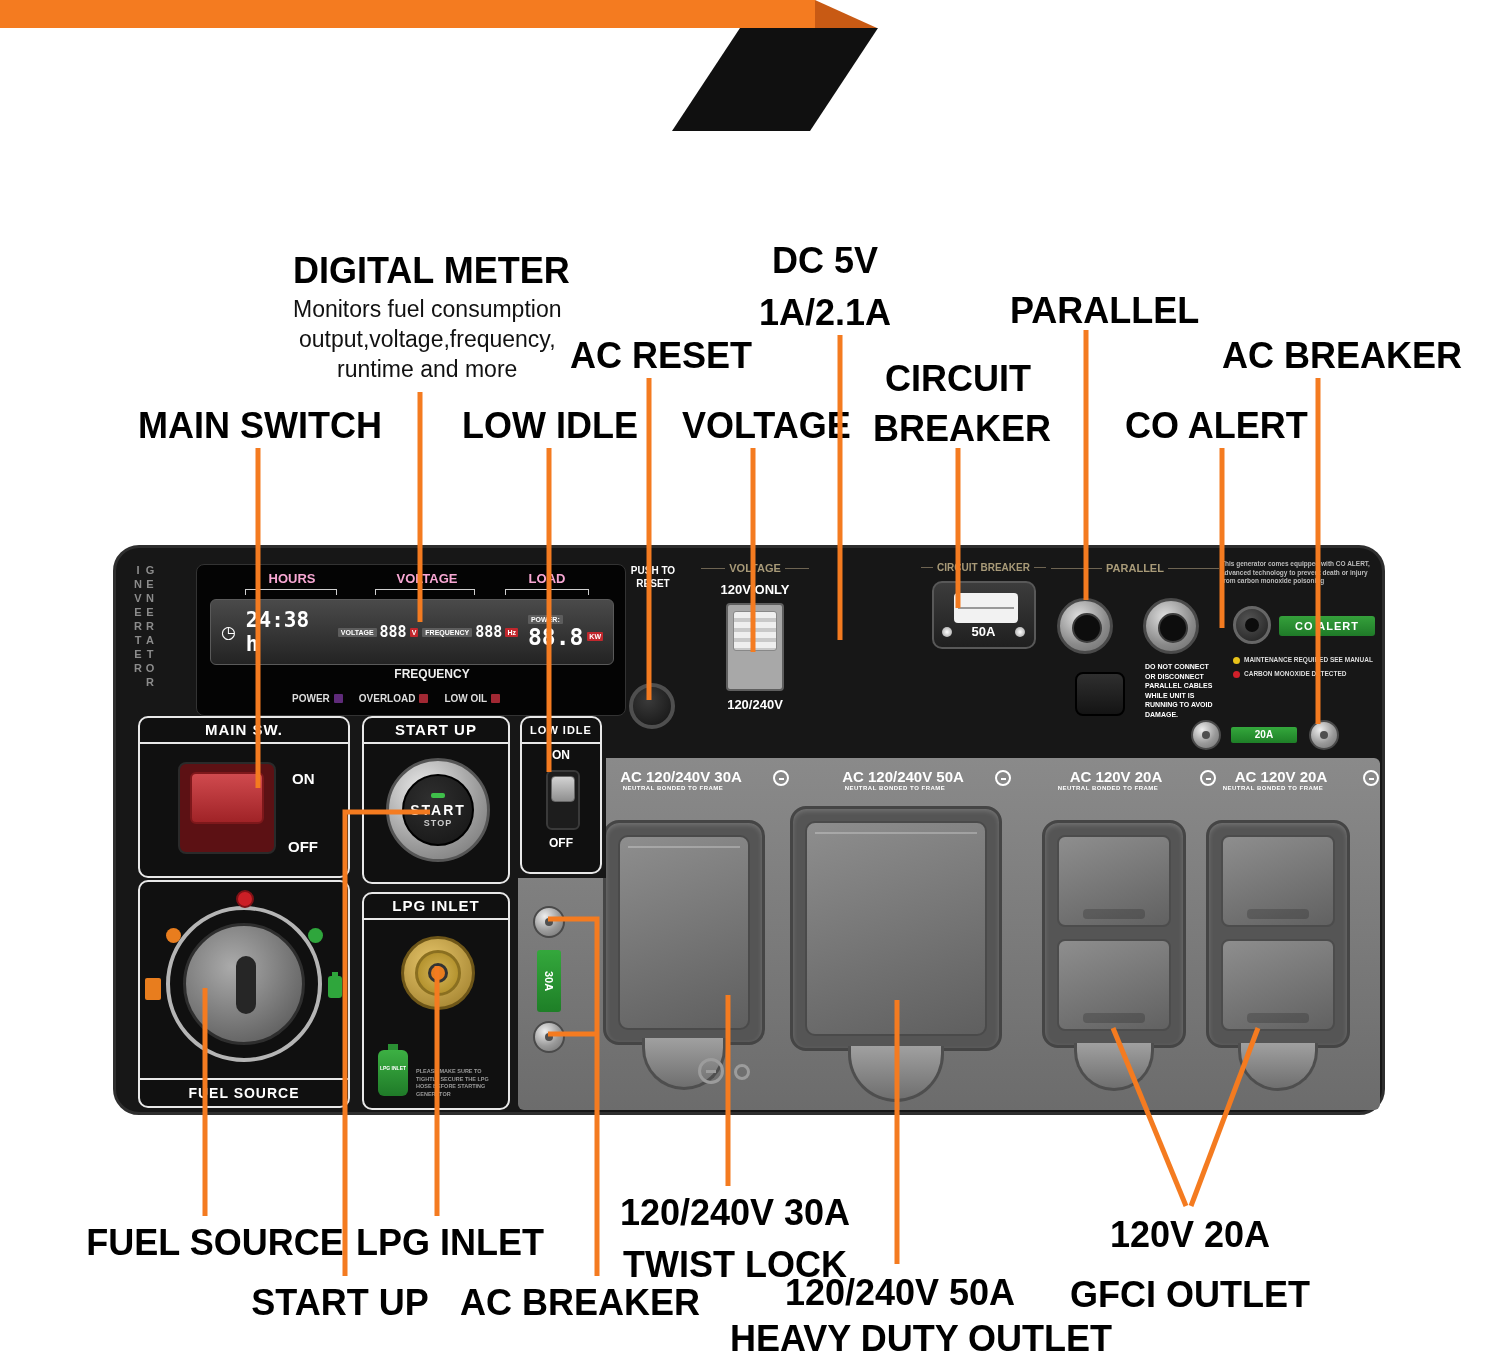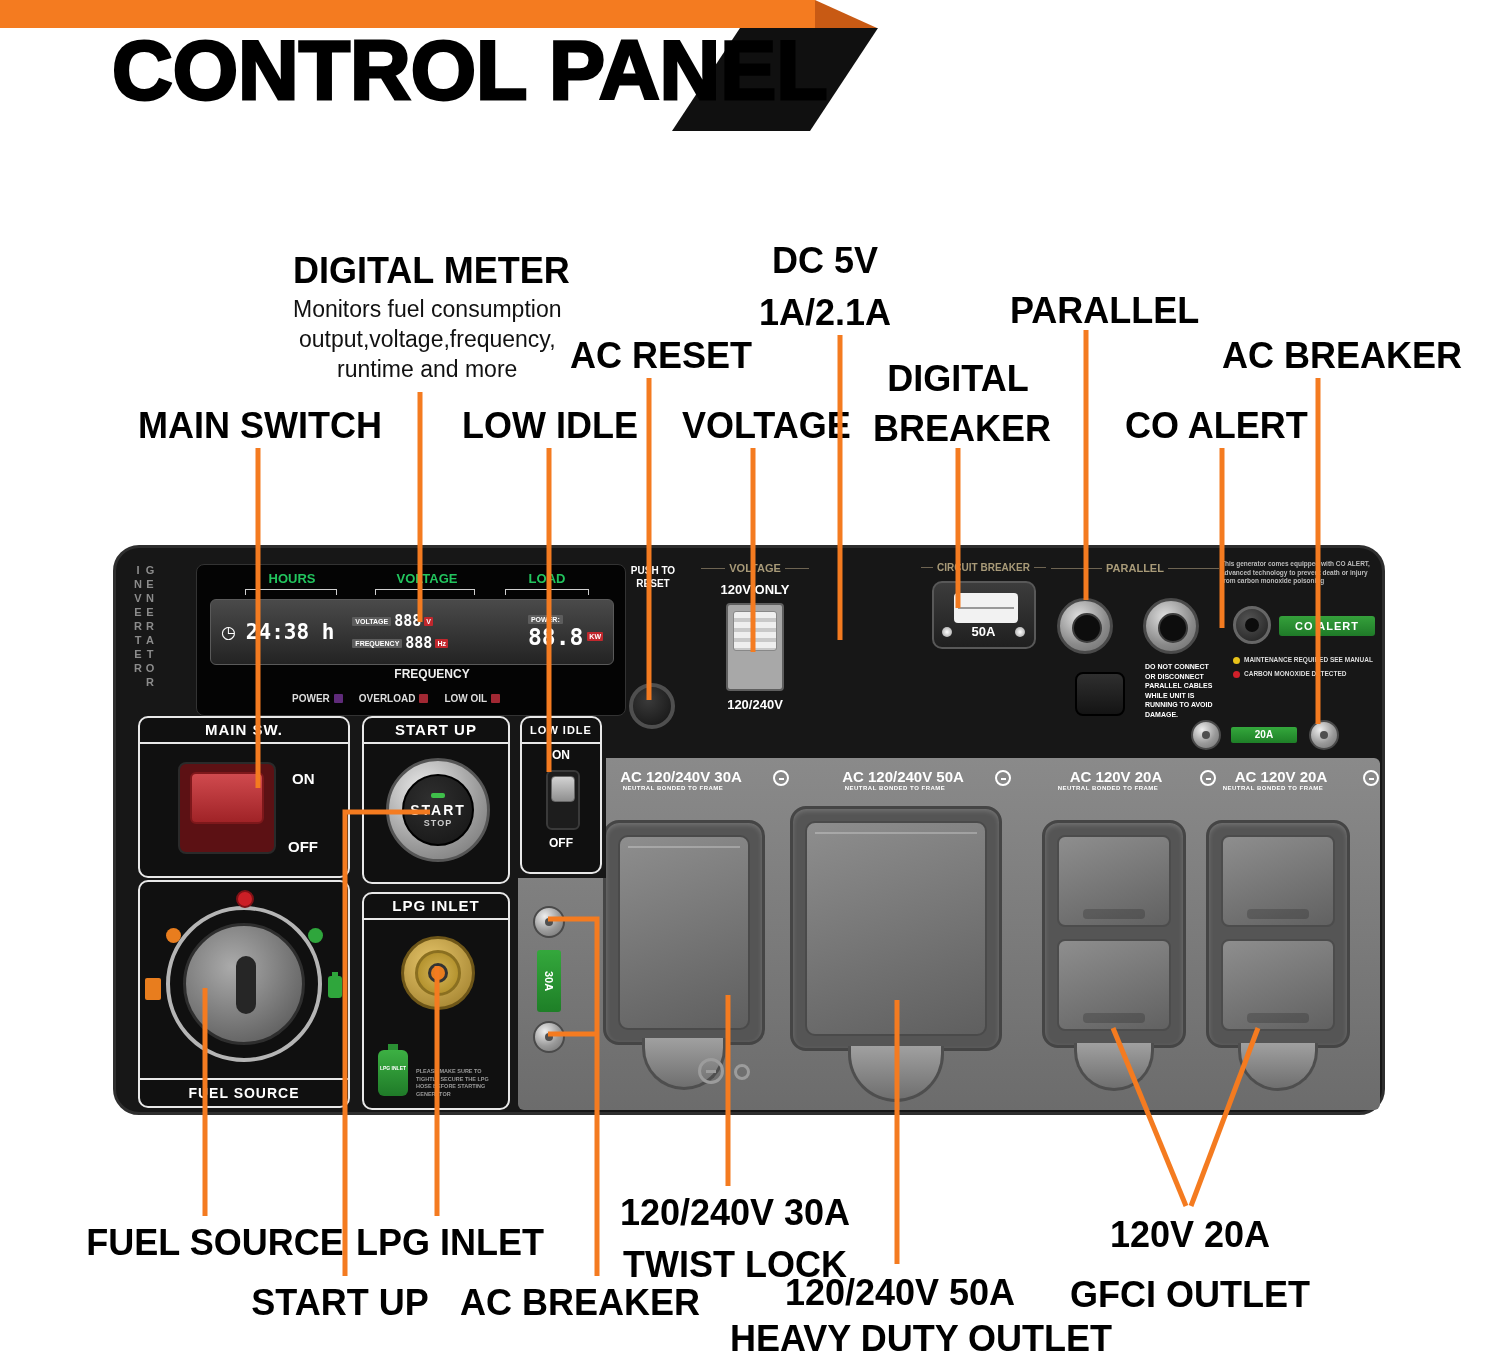--- a/index.html
+++ b/index.html
@@ -28,28 +28,28 @@
   .panel{position:absolute;left:113px;top:545px;width:1272px;height:570px;background:#171717;
          border-radius:26px;border:3px solid #2e2e2e;box-sizing:border-box;z-index:10;}
   .panel *{box-sizing:border-box;}
 
   .brand{position:absolute;left:16px;top:16px;height:200px;writing-mode:vertical-lr;
          text-orientation:upright;color:#8c8c8c;font-weight:bold;font-size:11px;letter-spacing:2px;}
 
   
   .meter{position:absolute;left:80px;top:16px;width:430px;height:152px;background:#040404;
          border:1px solid #333;border-radius:8px;}
-  .mlabel{position:absolute;top:6px;color:#22c55e;font-size:13px;font-weight:bold;text-align:center;}
+  .mlabel{position:absolute;top:6px;color:#f9a8d4;font-size:13px;font-weight:bold;text-align:center;}
   .bracket{position:absolute;top:24px;height:6px;border:1px solid #cfcfcf;border-bottom:none;}
   .lcd{position:absolute;left:13px;top:34px;width:404px;height:66px;border:1px solid #5a5a5a;
        border-radius:6px;background:linear-gradient(180deg,#4a4a4a,#232323);
        display:flex;align-items:center;padding:0 10px;gap:10px;color:#fff;}
   .clock{font-size:17px;color:#fff;}
   .hours-val{font-family:"DejaVu Sans Mono", monospace;font-weight:bold;font-size:21px;}
-  .lcd-mid{display:flex;flex-direction:column;gap:4px;margin-left:8px;}
+  .lcd-mid{display:flex;flex-direction:row;gap:4px;margin-left:8px;}
   .lcd-row{display:flex;align-items:center;gap:3px;}
   .lcd-tag{background:#5d5d5d;color:#fff;font-size:7px;font-weight:bold;padding:1px 3px;border-radius:1px;}
   .lcd-val{font-family:"DejaVu Sans Mono", monospace;font-weight:bold;font-size:15px;}
   .lcd-unit{background:#c1272d;color:#fff;font-size:7px;font-weight:bold;padding:1px 2px;border-radius:1px;}
   .lcd-right{margin-left:auto;display:flex;flex-direction:column;align-items:flex-start;}
   .power-row{display:flex;align-items:center;gap:4px;}
   .power-val{font-family:"DejaVu Sans Mono", monospace;font-weight:bold;font-size:23px;}
   .freq-label{position:absolute;left:150px;top:102px;width:170px;text-align:center;color:#eee;
               font-size:12px;font-weight:bold;}
   .inds{position:absolute;left:95px;top:128px;display:flex;gap:16px;align-items:center;}
@@ -239,37 +239,36 @@
           writing-mode:vertical-rl;text-orientation:mixed;font-size:11px;line-height:24px;}
 </style>
 </head>
 <body>
 
 <div class="canvas">
 
   <div class="top-strip"></div>
   <div class="top-strip-tip"></div>
   <div class="black-shape"></div>
-  <h1 class="title">CONTROL PANEL</h1>
 
   <div class="callout la" style="left:293px;top:250px">DIGITAL METER</div>
   <div class="desc" style="left:293px;top:294px">
     <div>Monitors fuel consumption</div>
     <div>output,voltage,frequency,</div>
     <div>runtime and more</div>
   </div>
   <div class="callout" style="left:745px;top:240px;width:160px">DC 5V</div>
   <div class="callout" style="left:745px;top:292px;width:160px">1A/2.1A</div>
   <div class="callout" style="left:1010px;top:290px;width:165px">PARALLEL</div>
   <div class="callout" style="left:570px;top:335px;width:165px">AC RESET</div>
   <div class="callout" style="left:1222px;top:335px;width:205px">AC BREAKER</div>
   <div class="callout" style="left:138px;top:405px;width:220px">MAIN SWITCH</div>
   <div class="callout" style="left:462px;top:405px;width:162px">LOW IDLE</div>
   <div class="callout" style="left:682px;top:405px;width:142px">VOLTAGE</div>
-  <div class="callout" style="left:873px;top:358px;width:170px">DIGITAL</div>
+  <div class="callout" style="left:873px;top:358px;width:170px">CIRCUIT</div>
   <div class="callout" style="left:873px;top:408px;width:170px">BREAKER</div>
   <div class="callout" style="left:1125px;top:405px;width:168px">CO ALERT</div>
 
   <div class="callout" style="left:80px;top:1222px;width:270px">FUEL SOURCE</div>
   <div class="callout" style="left:350px;top:1222px;width:200px">LPG INLET</div>
   <div class="callout" style="left:240px;top:1282px;width:200px">START UP</div>
   <div class="callout" style="left:460px;top:1282px;width:220px">AC BREAKER</div>
   <div class="callout" style="left:610px;top:1192px;width:250px">120/240V 30A</div>
   <div class="callout" style="left:610px;top:1244px;width:250px">TWIST LOCK</div>
   <div class="callout" style="left:780px;top:1272px;width:240px">120/240V 50A</div>

